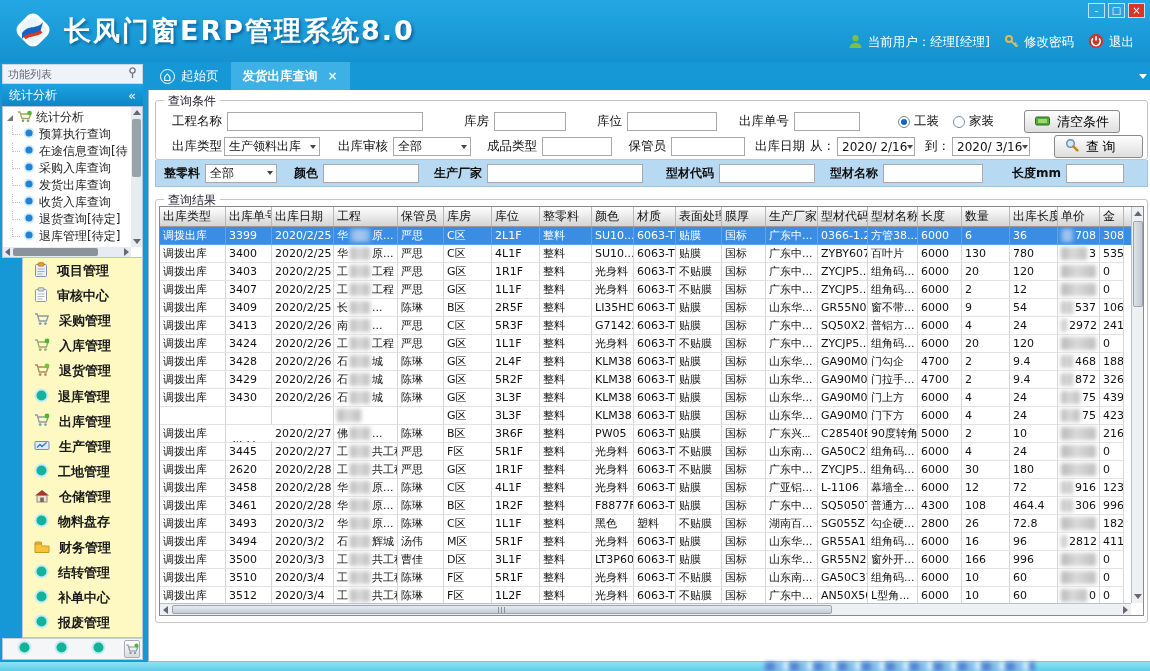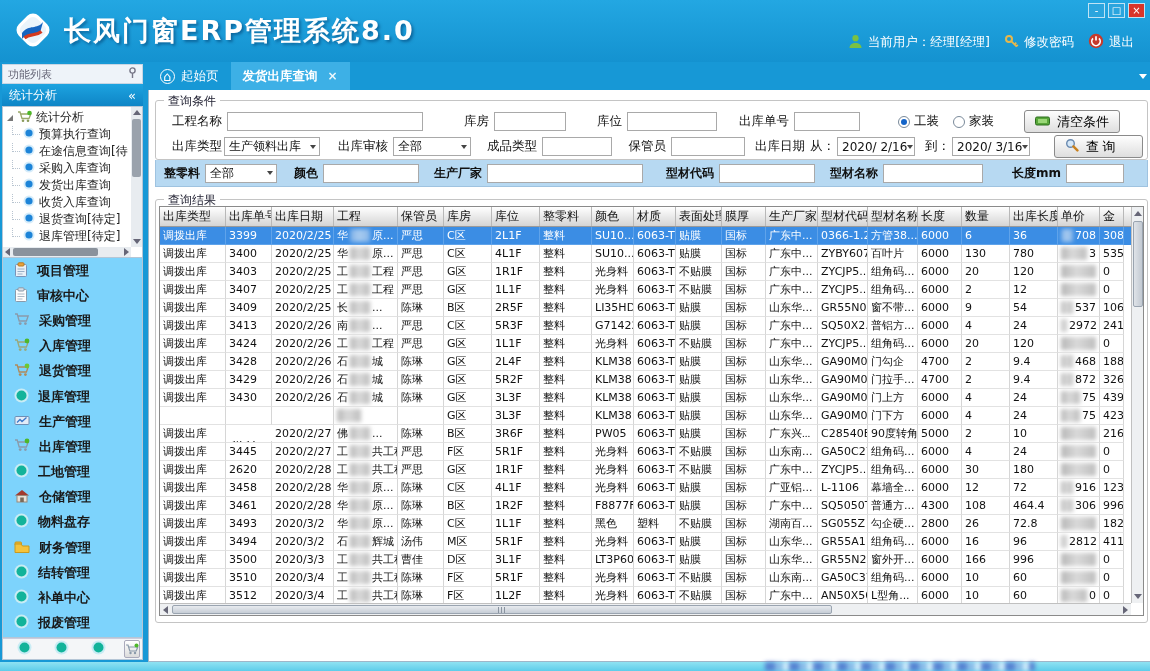--- a/index.html
+++ b/index.html
@@ -58,21 +58,21 @@
     border-top:5px solid #667; }
   .tri-left { width:0;height:0;border-top:4px solid transparent;border-bottom:4px solid transparent;
     border-right:5px solid #667; }
   .tri-right { width:0;height:0;border-top:4px solid transparent;border-bottom:4px solid transparent;
     border-left:5px solid #667; }
   .tree-vsb .tri-up{ position:absolute; top:3px; left:1.5px;}
   .tree-vsb .tri-down{ position:absolute; bottom:3px; left:1.5px;}
   .tree-hsb .tri-left{ position:absolute; left:2px; top:1px;}
   .tree-hsb .tri-right{ position:absolute; right:2px; top:1px;}
 
-  .menu { flex:1; background:#7dd3fc; border:1px solid #b5c6d6; border-top:none; overflow:hidden; }
+  .menu { flex:1; background:#fef9c3; border:1px solid #b5c6d6; border-top:none; overflow:hidden;margin-left:20px; }
   .menu-item { height:25.2px; display:flex; align-items:center; gap:9px; padding-left:11px;
     font-size:13px; font-weight:bold; color:#1a1a1a; cursor:pointer; }
   .menu-bottom { height:22px; background:#f4f6f8; border:1px solid #b5c6d6; border-top:1px solid #ccd;
     display:flex; align-items:center; gap:16px; padding:0 6px 0 14px; }
   .mb-btn { width:24px; height:18px; border:1px solid #aab; border-radius:2px; margin-left:2px;
     background:linear-gradient(#fff,#dcdcdc); display:flex; align-items:center; justify-content:center; cursor:pointer; }
   .mb-more { font-size:12px; color:#333; cursor:pointer; }
 
   
   .main { flex:1; display:flex; flex-direction:column; margin-left:3px; }
@@ -324,34 +324,34 @@
           <span>退货管理</span>
         </div>
         <div class="menu-item">
           <span><svg width="15" height="15">
               <circle cx="7.5" cy="7.5" r="7" fill="#c9ecf4"></circle>
               <circle cx="7.5" cy="7.5" r="5" fill="#12b39a"></circle>
             </svg></span>
           <span>退库管理</span>
         </div>
         <div class="menu-item">
-          <span><svg width="16" height="13">
-              <rect x="1" y="2.5" width="14" height="8" rx="1" fill="#e2ecf8" stroke="#6f8fb5"></rect>
-              <path d="M3 8.5l3-3 2 2 4.5-4" stroke="#3a78c9" fill="none" stroke-width="1.3"></path>
-            </svg></span>
-          <span>生产管理</span>
-        </div>
-        <div class="menu-item">
           <span><svg width="16" height="14">
               <path d="M1 2h2.2l2 7h7.2l1.8-5H4.2" fill="none" stroke="#8a9aaa" stroke-width="1.3"></path>
               <circle cx="6.2" cy="11.6" r="1.4" fill="#8a9aaa"></circle>
               <circle cx="11.4" cy="11.6" r="1.4" fill="#8a9aaa"></circle>
               <circle cx="13" cy="3" r="2.4" fill="#4db829"></circle>
             </svg></span>
           <span>出库管理</span>
+        </div>
+        <div class="menu-item">
+          <span><svg width="16" height="13">
+              <rect x="1" y="2.5" width="14" height="8" rx="1" fill="#e2ecf8" stroke="#6f8fb5"></rect>
+              <path d="M3 8.5l3-3 2 2 4.5-4" stroke="#3a78c9" fill="none" stroke-width="1.3"></path>
+            </svg></span>
+          <span>生产管理</span>
         </div>
         <div class="menu-item">
           <span><svg width="15" height="15">
               <circle cx="7.5" cy="7.5" r="7" fill="#c9ecf4"></circle>
               <circle cx="7.5" cy="7.5" r="5" fill="#12b39a"></circle>
             </svg></span>
           <span>工地管理</span>
         </div>
         <div class="menu-item">
           <span><svg width="16" height="14">

